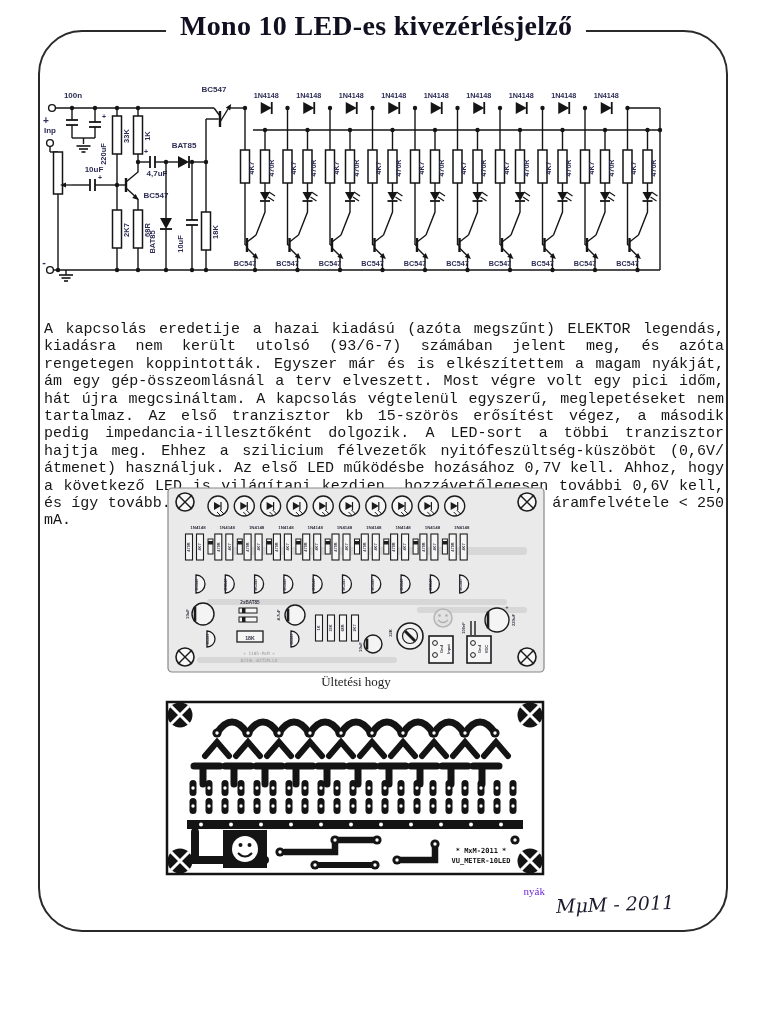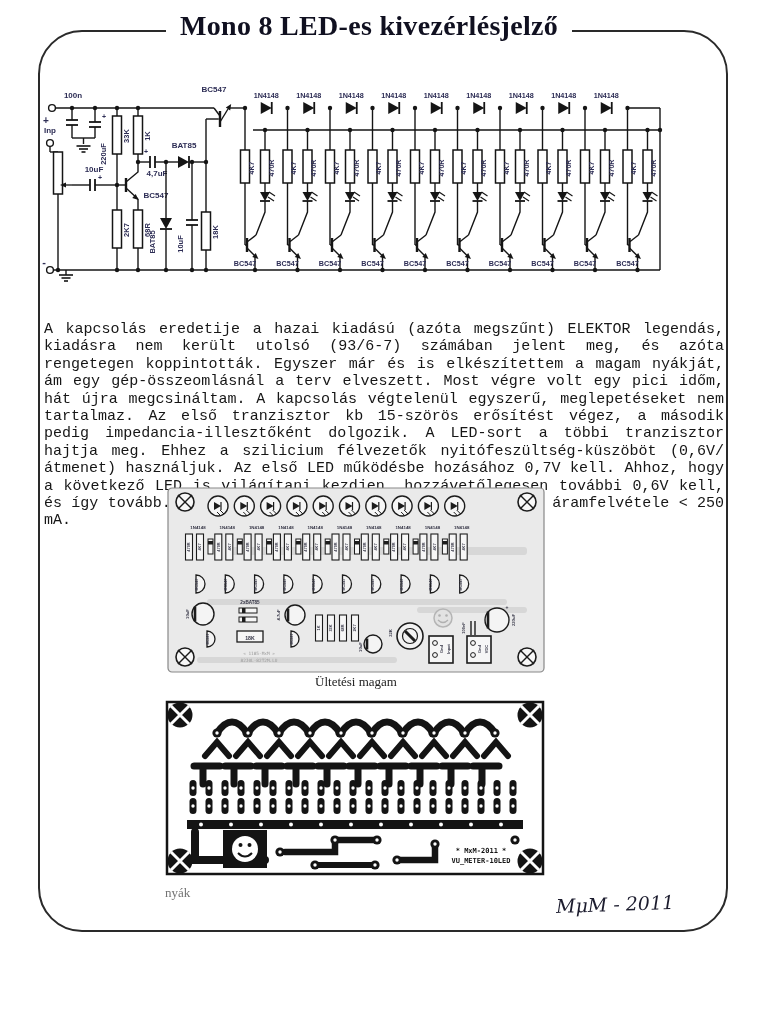--- a/index.html
+++ b/index.html
@@ -18,38 +18,38 @@
   }
   .schematic{position:absolute;left:38px;top:72px;width:690px;height:232px;z-index:2;}
   .bodytext{
     position:absolute;left:44px;top:321px;width:680px;
     font-size:15px;line-height:17.4px;text-align:justify;color:#161616;z-index:2;font-family:Liberation Mono, monospace;
   }
   .placement{position:absolute;left:167px;top:487px;width:378px;height:186px;z-index:2;}
   .caption1{position:absolute;left:167px;top:674px;width:378px;text-align:center;
     font-size:13px;color:#222;z-index:2;}
   .pcb{position:absolute;left:165px;top:700px;width:452px;height:177px;z-index:2;}
-  .caption2{position:absolute;left:165px;top:885px;width:380px;text-align:left;
-    font-size:13px;color:#737373;z-index:2;}
+  .caption2{position:absolute;left:165px;top:885px;width:380px;text-align:right;
+    font-size:11px;color:#6d28d9;z-index:2;}
   .signature{
     position:absolute;left:556px;top:893px;font-size:19px;font-style:italic;
     font-family:"DejaVu Serif",serif;transform:rotate(-2deg);color:#1c1c2e;z-index:3;
   }
   svg{display:block;}
   .cl{fill:#2d2d55;font-family:"Liberation Sans",sans-serif;font-weight:bold;text-anchor:middle;}
   .pl{fill:#333344;font-family:"Liberation Sans",sans-serif;font-weight:bold;text-anchor:middle;}
   .sl{fill:#9a9a9a;font-family:"DejaVu Sans Mono",monospace;text-anchor:middle;}
   .et{fill:#141414;font-family:"DejaVu Sans Mono",monospace;font-weight:bold;text-anchor:middle;font-size:7px;}
 </style>
 </head>
 <body>
 
 <div class="frame"></div>
 
-<div class="title">Mono 8 LED-es kivezérlésjelző</div>
+<div class="title">Mono 10 LED-es kivezérlésjelző</div>
 
 <div class="schematic">
   <svg width="690" height="232" viewBox="0 0 690 232">
       <line x1="17.4" y1="36" x2="176" y2="36" stroke="#151515" stroke-width="1.4"></line>
       <line x1="15.4" y1="198" x2="622" y2="198" stroke="#151515" stroke-width="1.4"></line>
       <line x1="215" y1="58" x2="622" y2="58" stroke="#151515" stroke-width="1.4"></line>
       <line x1="622" y1="36" x2="622" y2="198" stroke="#151515" stroke-width="1.4"></line>
       <circle cx="622" cy="58" r="2.2" fill="#151515"></circle>
       <circle cx="14" cy="36" r="3.4" fill="#fff" stroke="#151515" stroke-width="1.4"></circle>
       <text class="cl" font-size="10" x="8" y="52">+</text>
@@ -627,21 +627,21 @@
       <text class="pl" font-size="4" x="283" y="162" transform="rotate(-90 283 162)">Input</text>
       <rect x="300" y="149" width="24" height="27" fill="#f6f6f6" stroke="#1c1c1c" stroke-width="1.6"></rect>
       <circle cx="306" cy="156" r="2.4" fill="none" stroke="#1c1c1c" stroke-width="1"></circle>
       <circle cx="306" cy="168" r="2.4" fill="none" stroke="#1c1c1c" stroke-width="1"></circle>
       <text class="pl" font-size="4" x="314" y="162" transform="rotate(-90 314 162)">Gnd</text>
       <text class="pl" font-size="4" x="321" y="162" transform="rotate(-90 321 162)">VDC</text>
       <text class="sl" font-size="4.4" x="92" y="168">« 1185-MxM »</text>
       <text class="sl" font-size="4.4" x="92" y="174.5">82J0L-82T2M.LU</text>
     </svg>
 </div>
-<div class="caption1">Ültetési magam</div>
+<div class="caption1">Ültetési hogy</div>
 
 <div class="pcb">
   <svg width="380" height="177" viewBox="0 0 380 177">
       <rect x="2" y="2" width="376" height="172" fill="#fff" stroke="#141414" stroke-width="2.5"></rect>
       <circle cx="15" cy="15" r="12.5" fill="#141414"></circle>
       <path d="M6,6 L24,24 M6,24 L24,6" stroke="#fff" stroke-width="3"></path>
       <circle cx="365" cy="15" r="12.5" fill="#141414"></circle>
       <path d="M356,6 L374,24 M356,24 L374,6" stroke="#fff" stroke-width="3"></path>
       <circle cx="15" cy="161" r="12.5" fill="#141414"></circle>
       <path d="M6,152 L24,170 M6,170 L24,152" stroke="#fff" stroke-width="3"></path>

